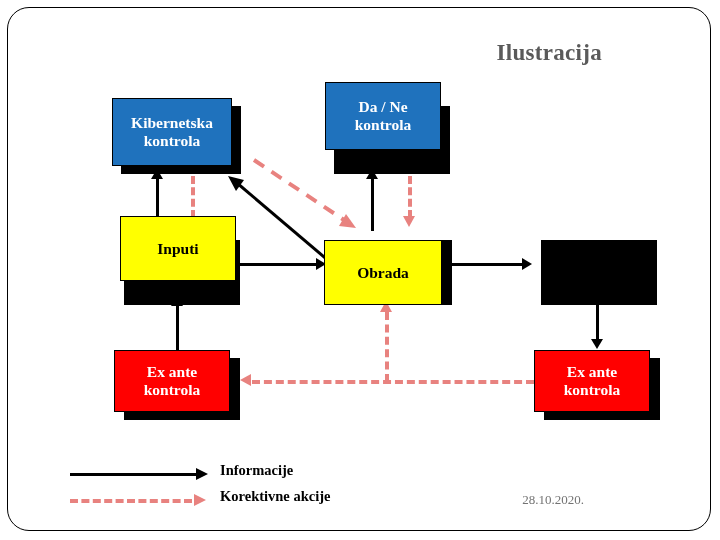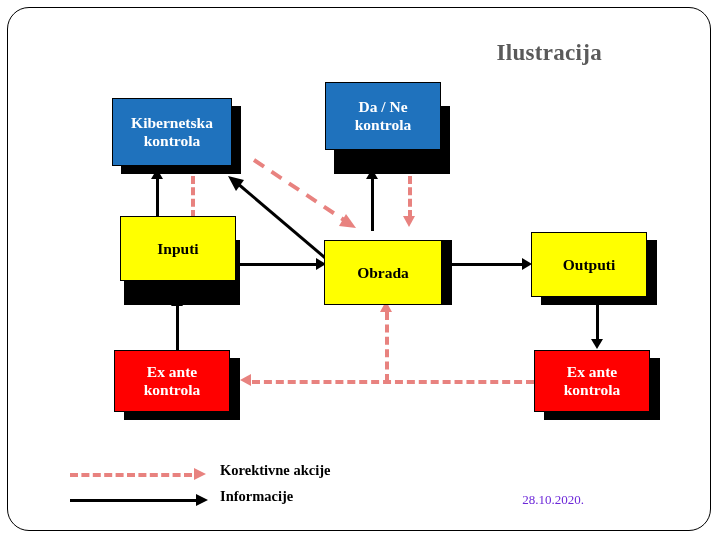--- a/index.html
+++ b/index.html
@@ -13,21 +13,21 @@
          border:1.6px solid #000000;border-radius:22px;box-sizing:border-box;
          background:#ffffff;}
 
   
   #title{position:absolute;right:22px;top:40px;
          font-size:23px;font-weight:bold;color:#5a5a5a;
          letter-spacing:.3px;white-space:nowrap;}
 
   
   #date{position:absolute;right:40px;top:492px;
-        font-size:13px;color:#6d28d9;white-space:nowrap;text-align:right;}
+        font-size:13px;color:#737373;white-space:nowrap;text-align:right;}
 
   
   .box{position:absolute;box-sizing:border-box;
        display:flex;align-items:center;justify-content:center;
        text-align:center;font-weight:bold;line-height:1.16;
        border:1px solid #000;z-index:6;}
   .box .lbl{display:block;padding:0 4px;}
   .shadow{position:absolute;background:#000000;z-index:5;}
 
   .blue{background:#1f72bd;color:#ffffff;font-size:15.5px;}
@@ -149,45 +149,42 @@
   <div class="box yellow" style="left:114px;top:216px;width:116px;height:65px;margin-left:6px;">
     <span class="lbl">Inputi</span>
   </div>
 
   <div class="shadow" style="left:334px;top:240px;width:118px;height:65px;"></div>
   <div class="box yellow" style="left:324px;top:232px;width:118px;height:65px;margin-top:8px;">
     <span class="lbl">Obrada</span>
   </div>
 
   <div class="shadow" style="left:541px;top:240px;width:116px;height:65px;"></div>
-  <div class="box yellow" style="left:531px;top:232px;width:116px;height:65px;">
-    <span class="lbl">Outputi</span>
-  </div>
 
   <div class="shadow" style="left:124px;top:358px;width:116px;height:62px;"></div>
   <div class="box red" style="left:114px;top:350px;width:116px;height:62px;">
     <span class="lbl">
       <span>Ex ante</span><br>
       <span>kontrola</span>
     </span>
   </div>
 
   <div class="shadow" style="left:544px;top:358px;width:116px;height:62px;"></div>
   <div class="box red" style="left:534px;top:350px;width:116px;height:62px;">
     <span class="lbl">
       <span>Ex ante</span><br>
       <span>kontrola</span>
     </span>
   </div>
 
   <div id="legend">
     <div class="lg-row">
+      <div class="lg-solid"></div>
+      <div class="lg-solid-head"></div>
+      <div class="lg-text">Informacije</div>
+    </div>
+    <div class="lg-row">
       <div class="lg-dash"></div>
       <div class="lg-dash-head"></div>
       <div class="lg-text">Korektivne akcije</div>
-    </div>
-    <div class="lg-row">
-      <div class="lg-solid"></div>
-      <div class="lg-solid-head"></div>
-      <div class="lg-text">Informacije</div>
     </div>
   </div>
 </div>
 
 </body></html>

